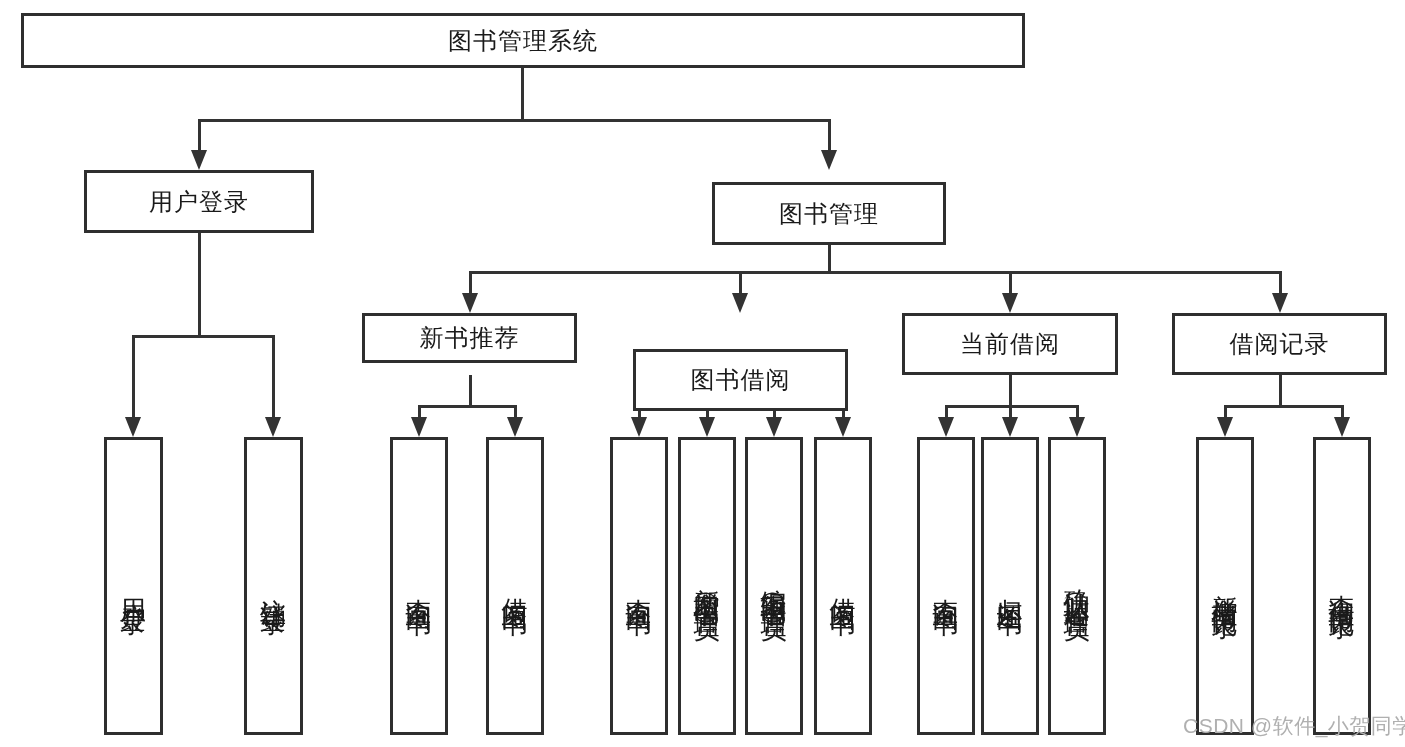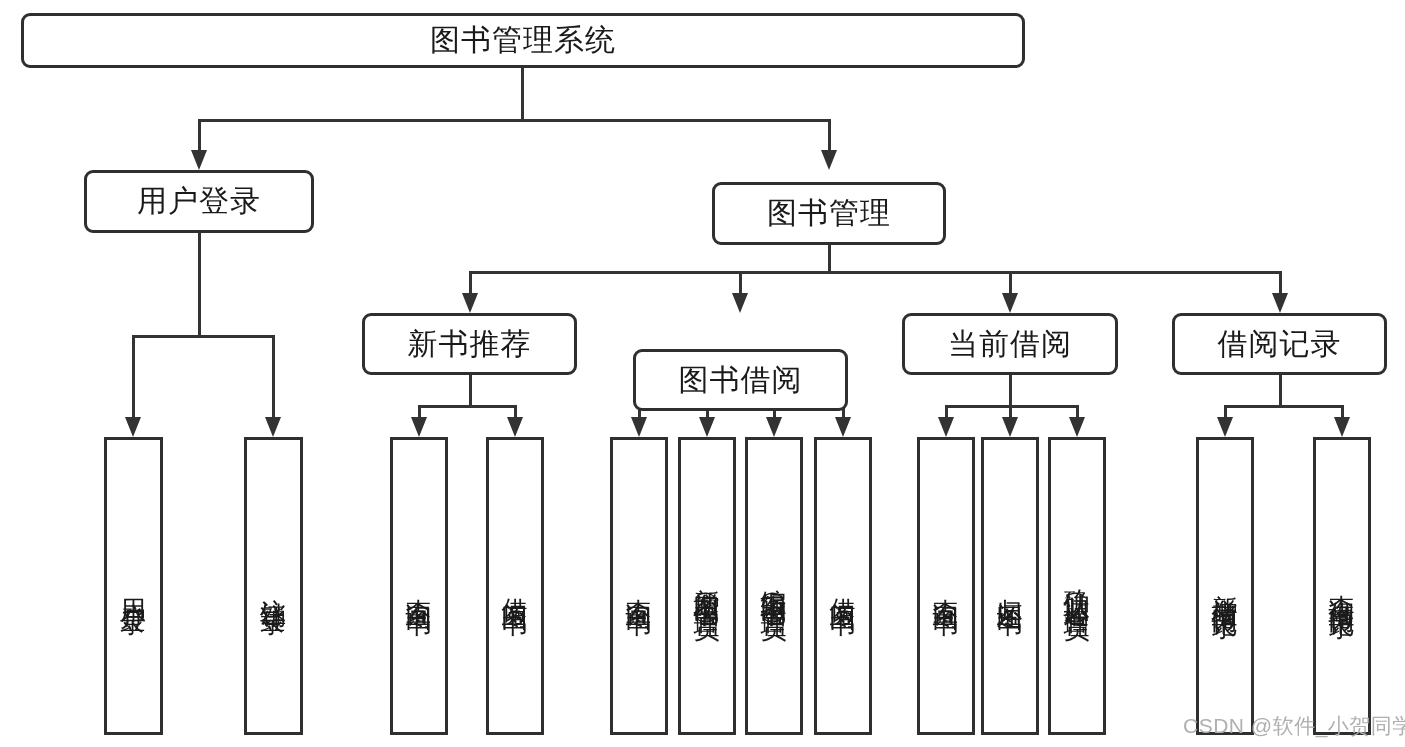--- a/index.html
+++ b/index.html
@@ -24,24 +24,23 @@
     box-sizing: border-box;
     background: #ffffff;
     border: 3px solid #2f2f2f;
     display: flex;
     align-items: center;
     justify-content: center;
     color: #1a1a1a;
     z-index: 1;
   }
   .hbox {
-    font-size: 30px;
+    font-size: 24px;
     letter-spacing: 1px;
     white-space: nowrap;
-    border-radius: 9px;
   }
   .vbox {
     writing-mode: vertical-rl;
     text-orientation: mixed;
     font-size: 26px;
     letter-spacing: 4px;
     line-height: 1;
   }
   .watermark {
     position: absolute;
@@ -120,21 +119,21 @@
     <polygon points="1217,417 1233,417 1225,437" shape-rendering="auto"></polygon>
     <line x1="1342" y1="406" x2="1342" y2="419"></line>
     <polygon points="1334,417 1350,417 1342,437" shape-rendering="auto"></polygon>
   </svg>
 
   <div class="box hbox" style="left:21px; top:13px; width:1004px; height:55px;">图书管理系统</div>
 
   <div class="box hbox" style="left:84px; top:170px; width:230px; height:63px;">用户登录</div>
   <div class="box hbox" style="left:712px; top:170px; width:234px; height:63px;margin-top:12px;">图书管理</div>
 
-  <div class="box hbox" style="left:362px; top:313px; width:215px; height:62px;">新书推荐</div>
+  <div class="box hbox" style="left:362px; top:313px; width:215px; height:50px;">新书推荐</div>
   <div class="box hbox" style="left:633px; top:313px; width:215px; height:62px;margin-top:36px;">图书借阅</div>
   <div class="box hbox" style="left:902px; top:313px; width:216px; height:62px;">当前借阅</div>
   <div class="box hbox" style="left:1172px; top:313px; width:215px; height:62px;">借阅记录</div>
 
   <div class="box vbox" style="left:104px; top:437px; width:59px; height:298px;">用户登录</div>
   <div class="box vbox" style="left:244px; top:437px; width:59px; height:298px;">注销登录</div>
 
   <div class="box vbox" style="left:390px; top:437px; width:58px; height:298px;">查询图书</div>
   <div class="box vbox" style="left:486px; top:437px; width:58px; height:298px;">借阅图书</div>
 

